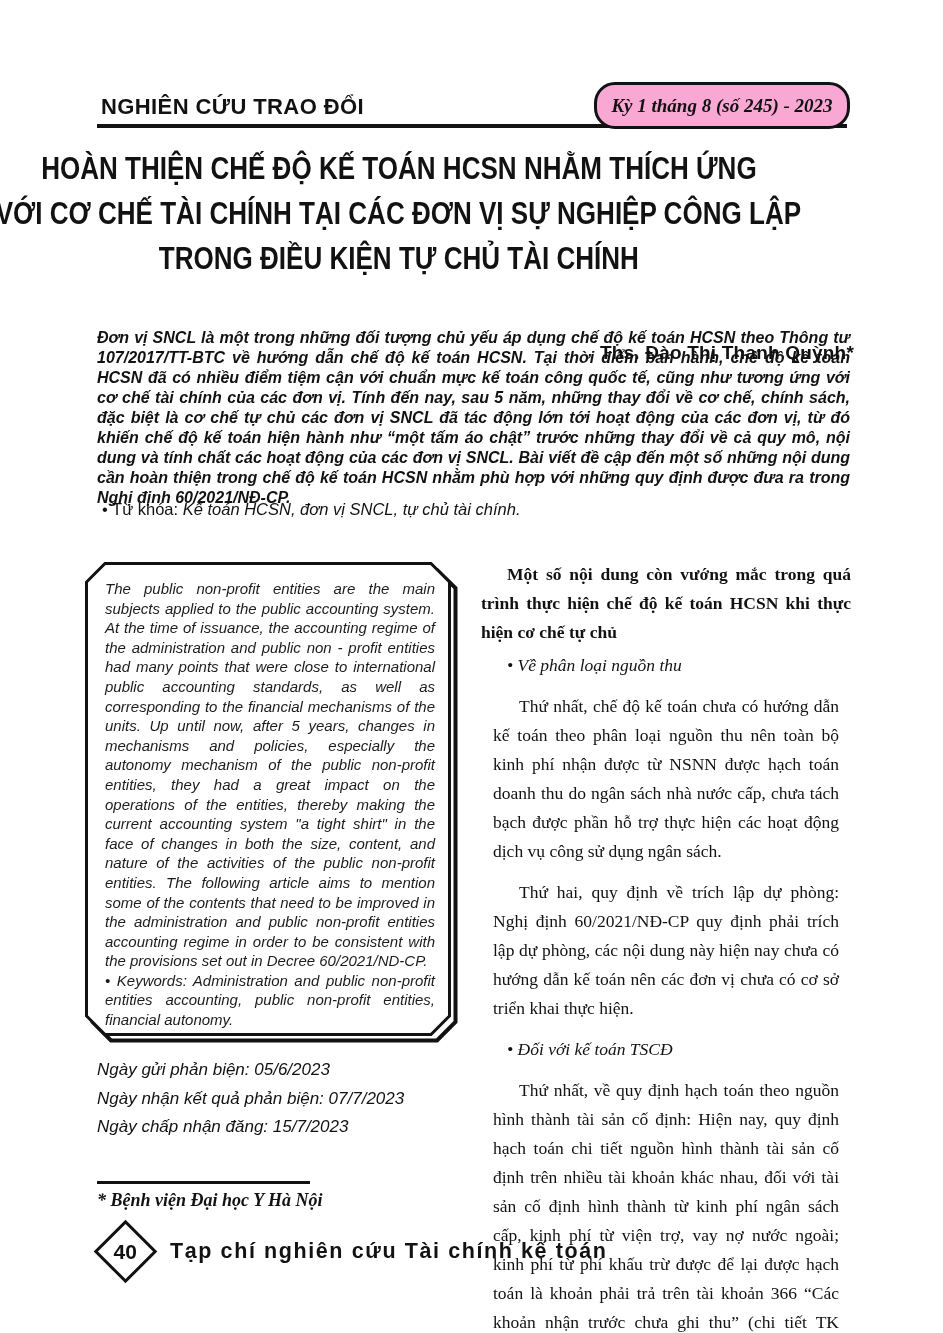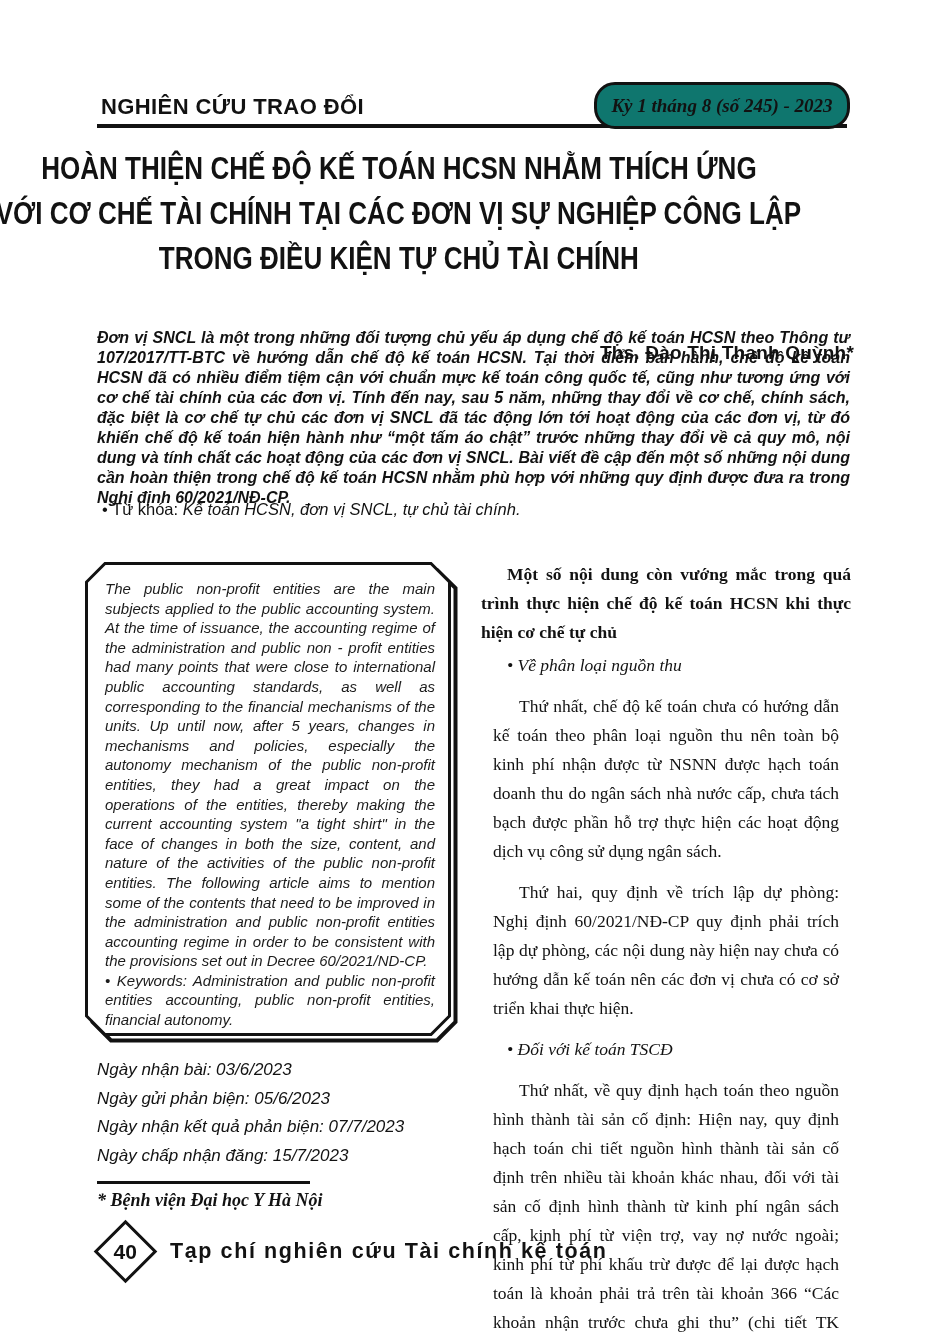--- a/index.html
+++ b/index.html
@@ -14,21 +14,21 @@
   }
   
   .section-label{
     position:absolute;left:101px;top:94px;
     font-size:22px;font-weight:bold;letter-spacing:.4px;
     font-family:"Liberation Sans",sans-serif;
   }
   .issue-box{
     position:absolute;left:594px;top:82px;width:250px;height:41px;
     border:3.5px solid #121212;border-radius:21px;
-    background:#0f766e;
+    background:#f9a8d4;
     display:flex;align-items:center;justify-content:center;
     font-family:"Liberation Serif",serif;
     font-weight:bold;font-style:italic;font-size:19px;
     z-index:2;
   }
   .header-rule{
     position:absolute;left:97px;top:124px;width:750px;height:4px;
     background:#121212;z-index:1;
   }
   
@@ -144,21 +144,20 @@
       <div class="en-box-text">
         <div>The public non-profit entities are the main subjects applied to the public accounting system. At the time of issuance, the accounting regime of the administration and public non - profit entities had many points that were close to international public accounting standards, as well as corresponding to the financial mechanisms of the units. Up until now, after 5 years, changes in mechanisms and policies, especially the autonomy mechanism of the public non-profit entities, they had a great impact on the operations of the entities, thereby making the current accounting system "a tight shirt" in the face of changes in both the size, content, and nature of the activities of the public non-profit entities. The following article aims to mention some of the contents that need to be improved in the administration and public non-profit entities accounting regime in order to be consistent with the provisions set out in Decree 60/2021/ND-CP.</div>
         <div class="en-keywords">
           <span>• Keywords: </span><span class="kw-val" style="font-style:italic">Administration and public non-profit entities accounting, public non-profit entities, financial autonomy.</span>
         </div>
       </div>
     </div>
   </div>
 
   <div class="dates">
-    <div>Ngày nhận bài: 03/6/2023</div>
     <div>Ngày gửi phản biện: 05/6/2023</div>
     <div>Ngày nhận kết quả phản biện: 07/7/2023</div>
     <div>Ngày chấp nhận đăng: 15/7/2023</div>
   </div>
 
   <div class="col-right">
     <p class="rc-heading">Một số nội dung còn vướng mắc trong quá trình thực hiện chế độ kế toán HCSN khi thực hiện cơ chế tự chủ</p>
     <p class="rc-bullet">• Về phân loại nguồn thu</p>
     <p class="rc-para">Thứ nhất, chế độ kế toán chưa có hướng dẫn kế toán theo phân loại nguồn thu nên toàn bộ kinh phí nhận được từ NSNN được hạch toán doanh thu do ngân sách nhà nước cấp, chưa tách bạch được phần hỗ trợ thực hiện các hoạt động dịch vụ công sử dụng ngân sách.</p>
     <p class="rc-para">Thứ hai, quy định về trích lập dự phòng: Nghị định 60/2021/NĐ-CP quy định phải trích lập dự phòng, các nội dung này hiện nay chưa có hướng dẫn kế toán nên các đơn vị chưa có cơ sở triển khai thực hiện.</p>

